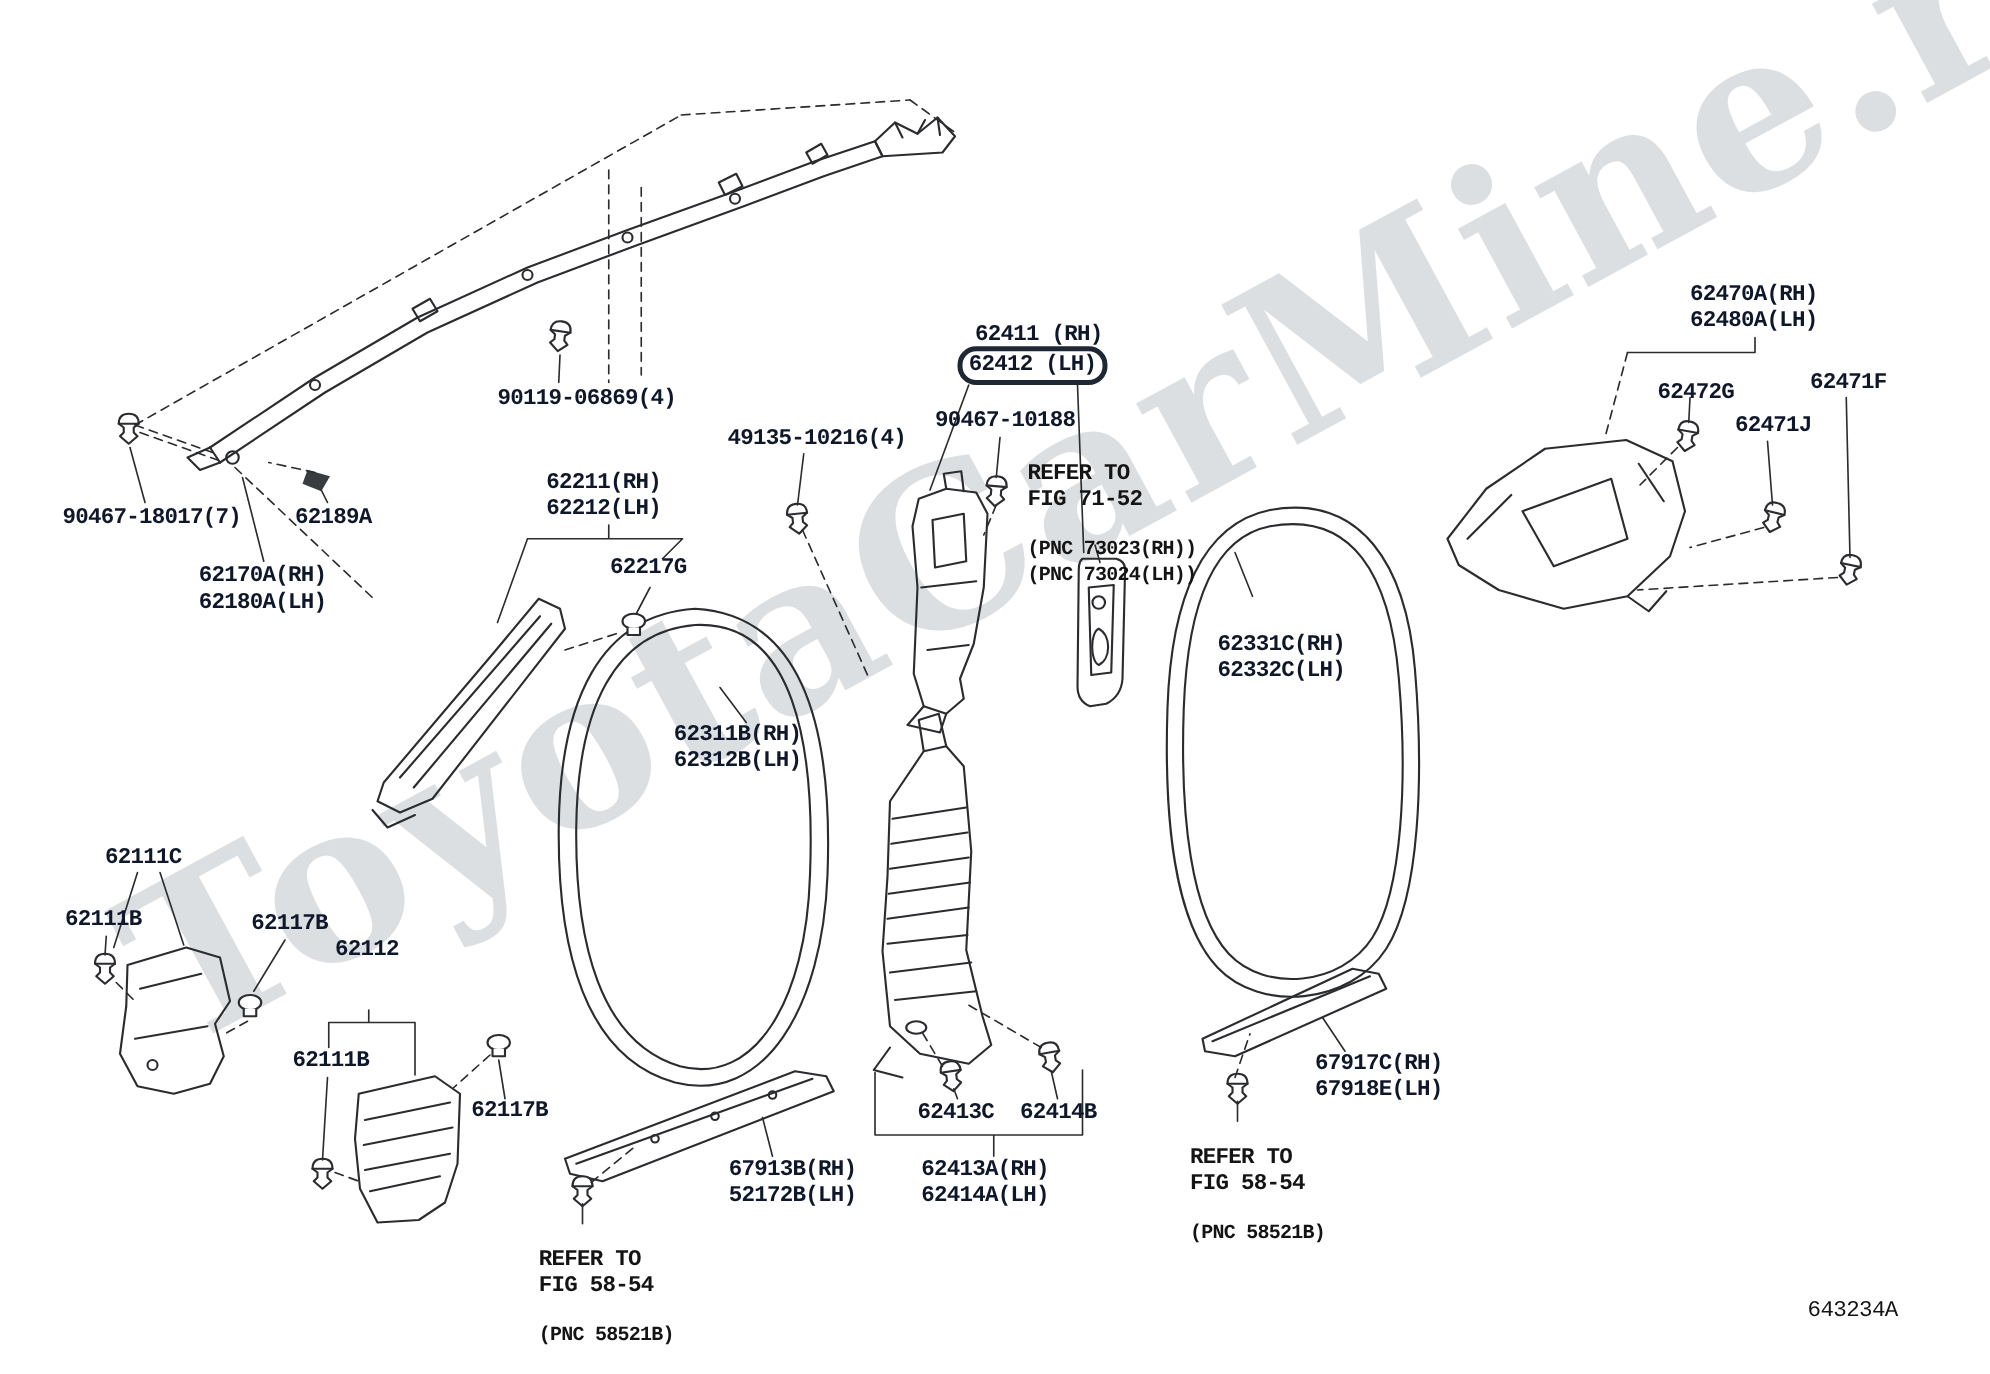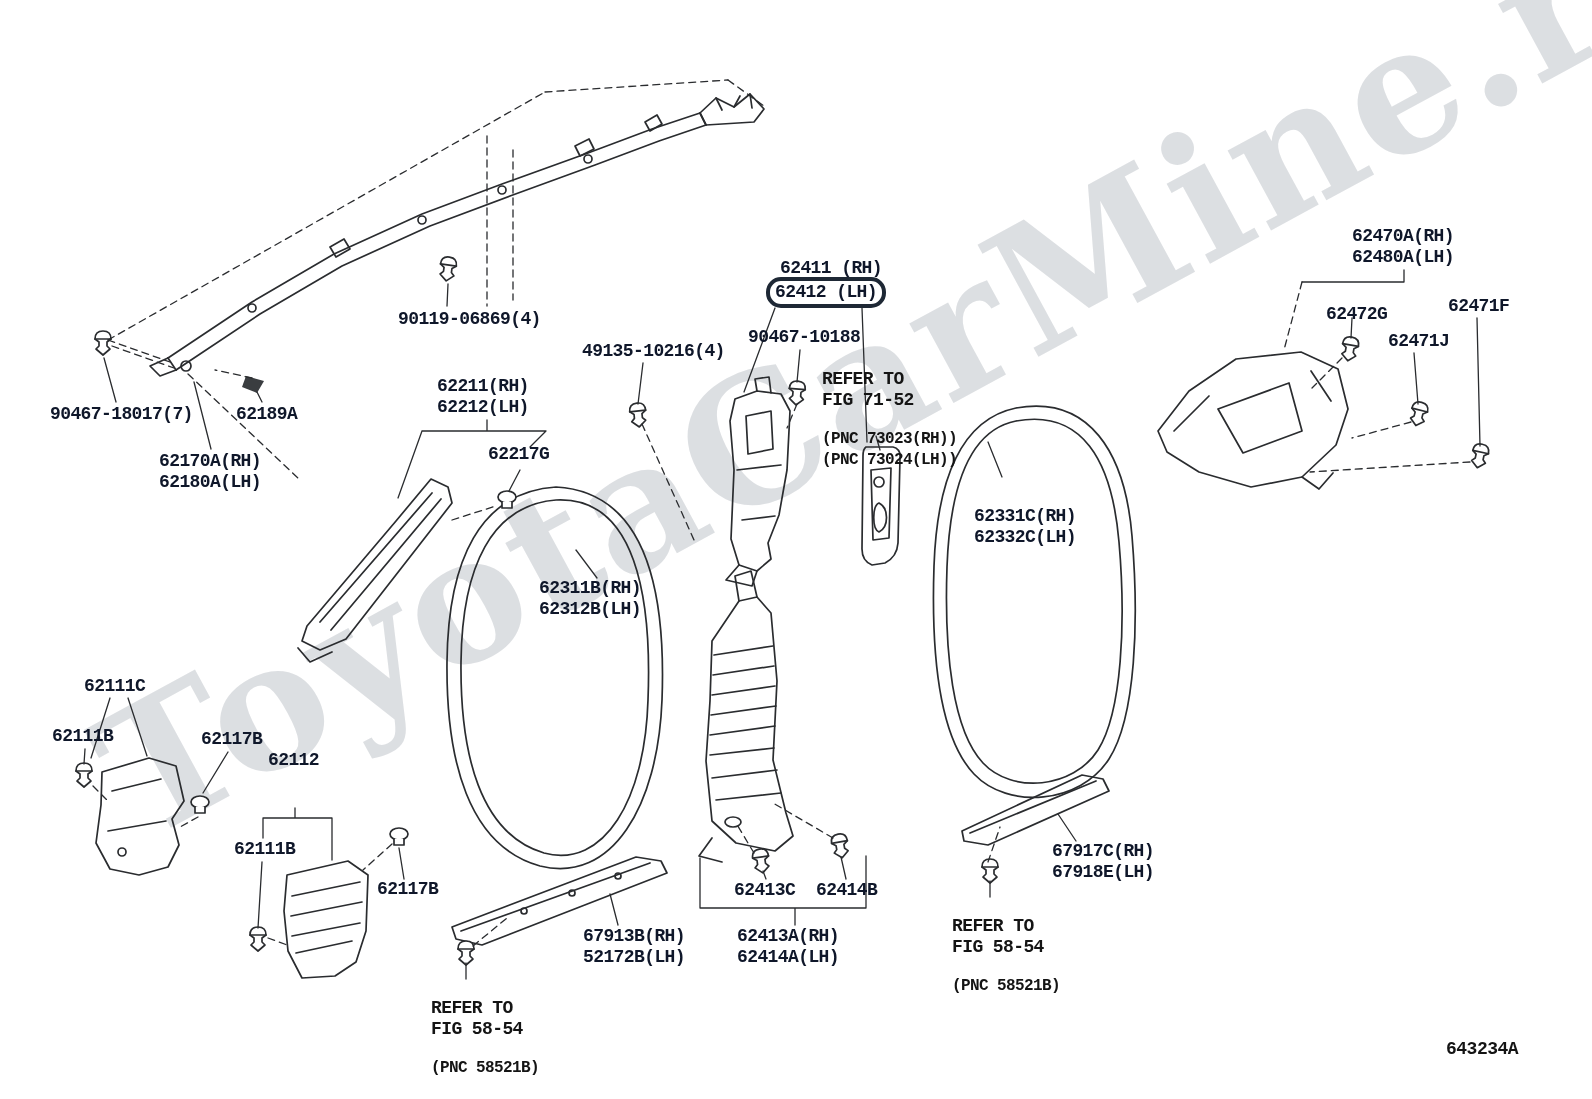--- a/index.html
+++ b/index.html
@@ -13,21 +13,21 @@
   .art path,.art circle,.art ellipse,.art line{fill:none;stroke:#2a2c2f;stroke-width:1.7;
          stroke-linecap:round;stroke-linejoin:round}
   .art .dash path{stroke-dasharray:7 5;stroke-width:1.3}
   .art .lead path{stroke-width:1.3}
   .lbl{position:absolute;z-index:3;font-weight:bold;font-size:18px;line-height:21px;color:#0f172a;
        white-space:pre-line;letter-spacing:-0.6px;cursor:pointer}
   .boxed{border:4px solid #1e2835;border-radius:15px;padding:1px 5px;background:transparent}
   .note{position:absolute;z-index:3;color:#141414;white-space:pre-line;letter-spacing:-0.6px}
   .note .t{font-weight:bold;font-size:18px;line-height:21px;display:block}
   .note .d{font-weight:bold;font-size:16px;line-height:21px;display:block}
-  .figcode{position:absolute;z-index:3;font-weight:bold;font-size:18px;color:#141414;letter-spacing:-0.5px}
+  .figcode{position:absolute;z-index:3;font-weight:normal;font-size:18px;color:#141414;letter-spacing:-0.5px}
 </style>
 </head>
 <body>
 
 <div class="stage">
 
   <div class="watermark">ToyotaCarMine.ru</div>
 
   <svg class="art" width="1592" height="1099" viewBox="0 0 1592 1099">
     <defs>

